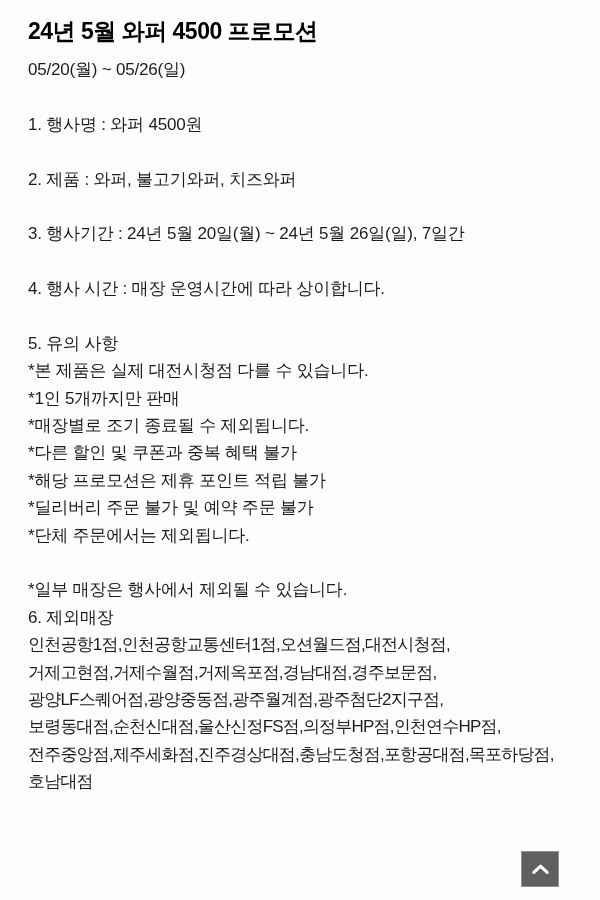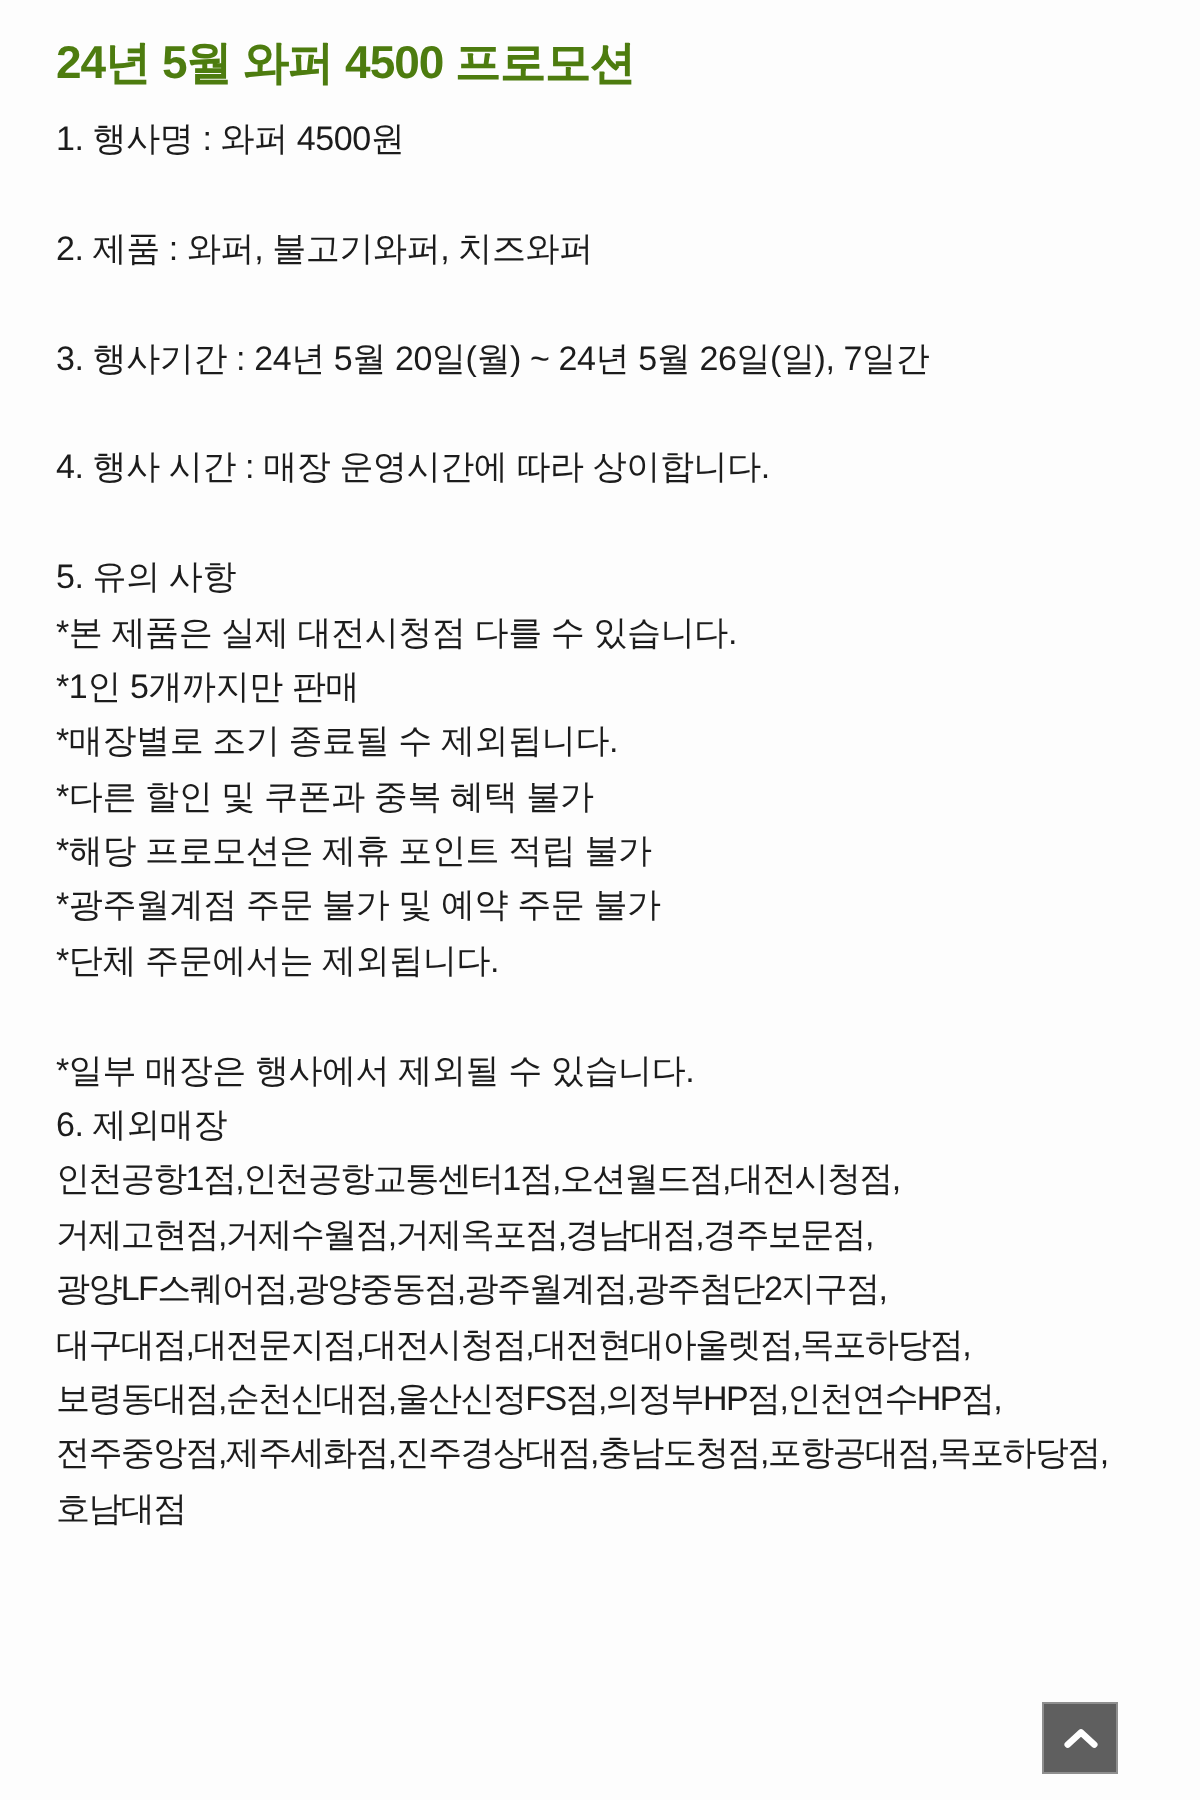--- a/index.html
+++ b/index.html
@@ -15,21 +15,21 @@
     overflow: hidden;
     position: relative;
   }
   .page {
     padding: 14px 24px 0 28px;
   }
   h1.title {
     font-size: 23px;
     line-height: 30px;
     font-weight: 700;
-    color: #4d7c0f;
+    color: #000000;
     letter-spacing: -0.5px;
     margin: 2px 0 10px 0;
     white-space: nowrap;
   }
   .ln {
     font-size: 17px;
     line-height: 27.4px;
     height: 27.4px;
     letter-spacing: -0.2px;
     white-space: nowrap;
@@ -59,44 +59,44 @@
     display: block;
   }
 </style>
 </head>
 <body>
 
 <div class="page">
 
   <h1 class="title">24년 5월 와퍼 4500 프로모션</h1>
 
+  <div class="ln gap-after">05/20(월) ~ 05/26(일)</div>
 
   <div class="ln gap-after">1. 행사명 : 와퍼 4500원</div>
 
   <div class="ln gap-after">2. 제품 : 와퍼, 불고기와퍼, 치즈와퍼</div>
 
   <div class="ln gap-after">3. 행사기간 : 24년 5월 20일(월) ~ 24년 5월 26일(일), 7일간</div>
 
   <div class="ln gap-after">4. 행사 시간 : 매장 운영시간에 따라 상이합니다.</div>
 
   <div class="ln">5. 유의 사항</div>
   <div class="ln">*본 제품은 실제 대전시청점 다를 수 있습니다.</div>
   <div class="ln">*1인 5개까지만 판매</div>
   <div class="ln">*매장별로 조기 종료될 수 제외됩니다.</div>
   <div class="ln">*다른 할인 및 쿠폰과 중복 혜택 불가</div>
   <div class="ln">*해당 프로모션은 제휴 포인트 적립 불가</div>
-  <div class="ln">*광주월계점 주문 불가 및 예약 주문 불가</div>
+  <div class="ln">*딜리버리 주문 불가 및 예약 주문 불가</div>
   <div class="ln gap-after">*단체 주문에서는 제외됩니다.</div>
   <div class="ln">*일부 매장은 행사에서 제외될 수 있습니다.</div>
 
   <div class="ln">6. 제외매장</div>
   <div class="ln store-ln">인천공항1점,인천공항교통센터1점,오션월드점,대전시청점,</div>
   <div class="ln store-ln">거제고현점,거제수월점,거제옥포점,경남대점,경주보문점,</div>
   <div class="ln store-ln">광양LF스퀘어점,광양중동점,광주월계점,광주첨단2지구점,</div>
-  <div class="ln store-ln">대구대점,대전문지점,대전시청점,대전현대아울렛점,목포하당점,</div>
   <div class="ln store-ln">보령동대점,순천신대점,울산신정FS점,의정부HP점,인천연수HP점,</div>
   <div class="ln store-ln">전주중앙점,제주세화점,진주경상대점,충남도청점,포항공대점,목포하당점,</div>
   <div class="ln store-ln">호남대점</div>
 
 </div>
 
 <button class="top-btn" aria-label="scroll to top">
   <span>
     <svg width="19" height="12" viewBox="0 0 20 12">
       <polyline points="3,9.5 10,3 17,9.5" fill="none" stroke="#ffffff" stroke-width="3.4" stroke-linecap="round" stroke-linejoin="round"></polyline>

